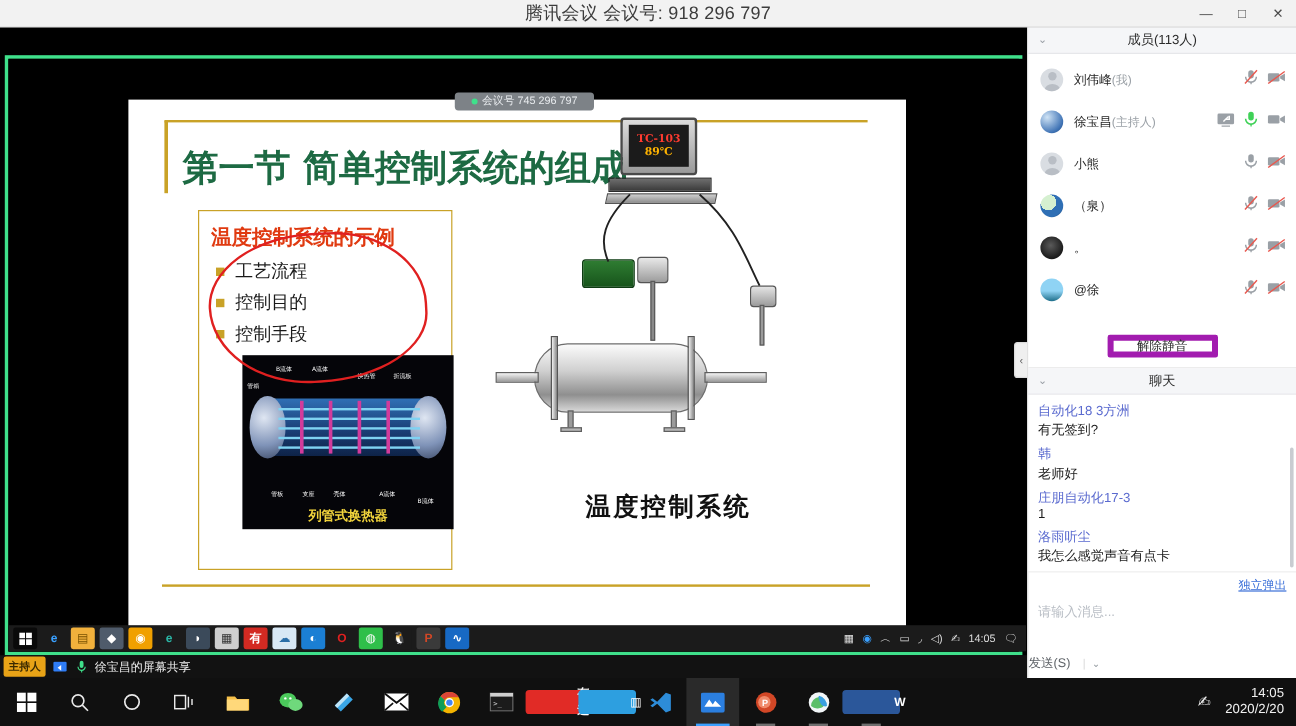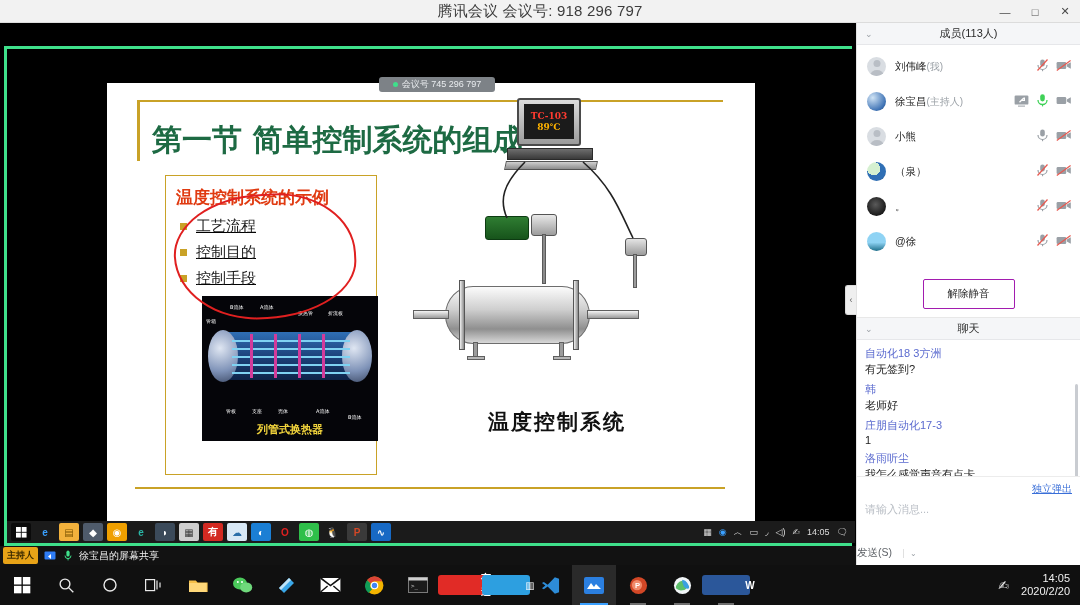--- a/index.html
+++ b/index.html
@@ -61,21 +61,21 @@
     font-size:30px; font-weight:bold; color:#1d6a43; padding-left:12px; white-space:nowrap;
   }
   .bulletBox{
     position:absolute; left:58px; top:92px; width:212px; height:300px;
     border:1.5px solid #c9a227; background:#fff; padding:10px 8px 0 10px;
   }
   .bulletHead{
     font-family:"DejaVu Serif","Liberation Serif",serif;
     font-size:17px; font-weight:bold; color:#e03a10; margin-bottom:8px; white-space:nowrap;
   }
-  .bItem{ display:flex; align-items:center; gap:9px; margin:7px 0 7px 4px;text-decoration:underline; }
+  .bItem{ display:flex; align-items:center; gap:9px; margin:7px 0 7px 4px; }
   .bSq{ width:7px; height:7px; background:#c9a227; flex:0 0 auto; }
   .bTxt{ font-family:"DejaVu Serif","Liberation Serif",serif; font-size:15px; color:#1a1a1a; }
 
   
   .hx{
     position:absolute; left:36px; top:120px; width:176px; height:145px;
     background:#050509; overflow:hidden;padding-left:44px;
   }
   .hxCap{
     position:absolute; left:0; bottom:4px; width:100%;
@@ -198,21 +198,21 @@
   .av1{ background:radial-gradient(circle at 30% 30%,#cfe3f5,#3f73b5 70%,#1b3f6e); }
   .av2{ background:radial-gradient(circle at 35% 35%,#d5f0d0 0 38%,#2f6fb5 38% 70%,#0f2b52); }
   .av3{ background:radial-gradient(circle at 45% 40%,#5a5a5a,#1a1a1a 70%); }
   .av4{ background:linear-gradient(180deg,#8fd3f4 55%,#1f6f8b); }
   .pname{ margin-left:9px; font-size:10.5px; color:#1f1f1f; white-space:nowrap; }
   .ptag{ color:#9aa0a6; font-size:10px; }
   .picons{ margin-left:auto; display:flex; align-items:center; gap:7px; }
   .muteBtnWrap{ padding:6px 0 8px; display:flex; justify-content:center;
                 border-bottom:1px solid #e8e8e8; background:#fff;}
   .muteBtn{
-    min-width:92px; height:30px; border:1px solid #a21caf; background:#fff; border-radius:2px;
+    min-width:92px; height:19px; border:5px solid #a21caf; background:#fff; border-radius:2px;
     font-size:10.5px; color:#2b2b2b; display:flex; align-items:center; justify-content:center;
   }
   .chatArea{ flex:1; display:flex; flex-direction:column; min-height:0; }
   .chatlog{ flex:1; overflow:hidden; padding:3px 8px 0 8px; position:relative; background:#fff; }
   .cName{ color:#5a6acf; font-size:11px; margin-top:3px; }
   .cMsg{ color:#1c1c1c; font-size:11px; margin:1px 0 5px 0; }
   .cScroll{ position:absolute; right:2px; top:44px; width:3px; height:100px; background:#c9ccd1; border-radius:2px;}
   .chatFootLink{ text-align:right; padding:1px 8px 1px 0; border-top:1px solid #ececec;}
   .chatFootLink a{ color:#3a6fd8; font-size:10px; text-decoration:underline; }
   .chatInput{ height:44px; padding:5px 8px; color:#b9bec5; font-size:11px; }

